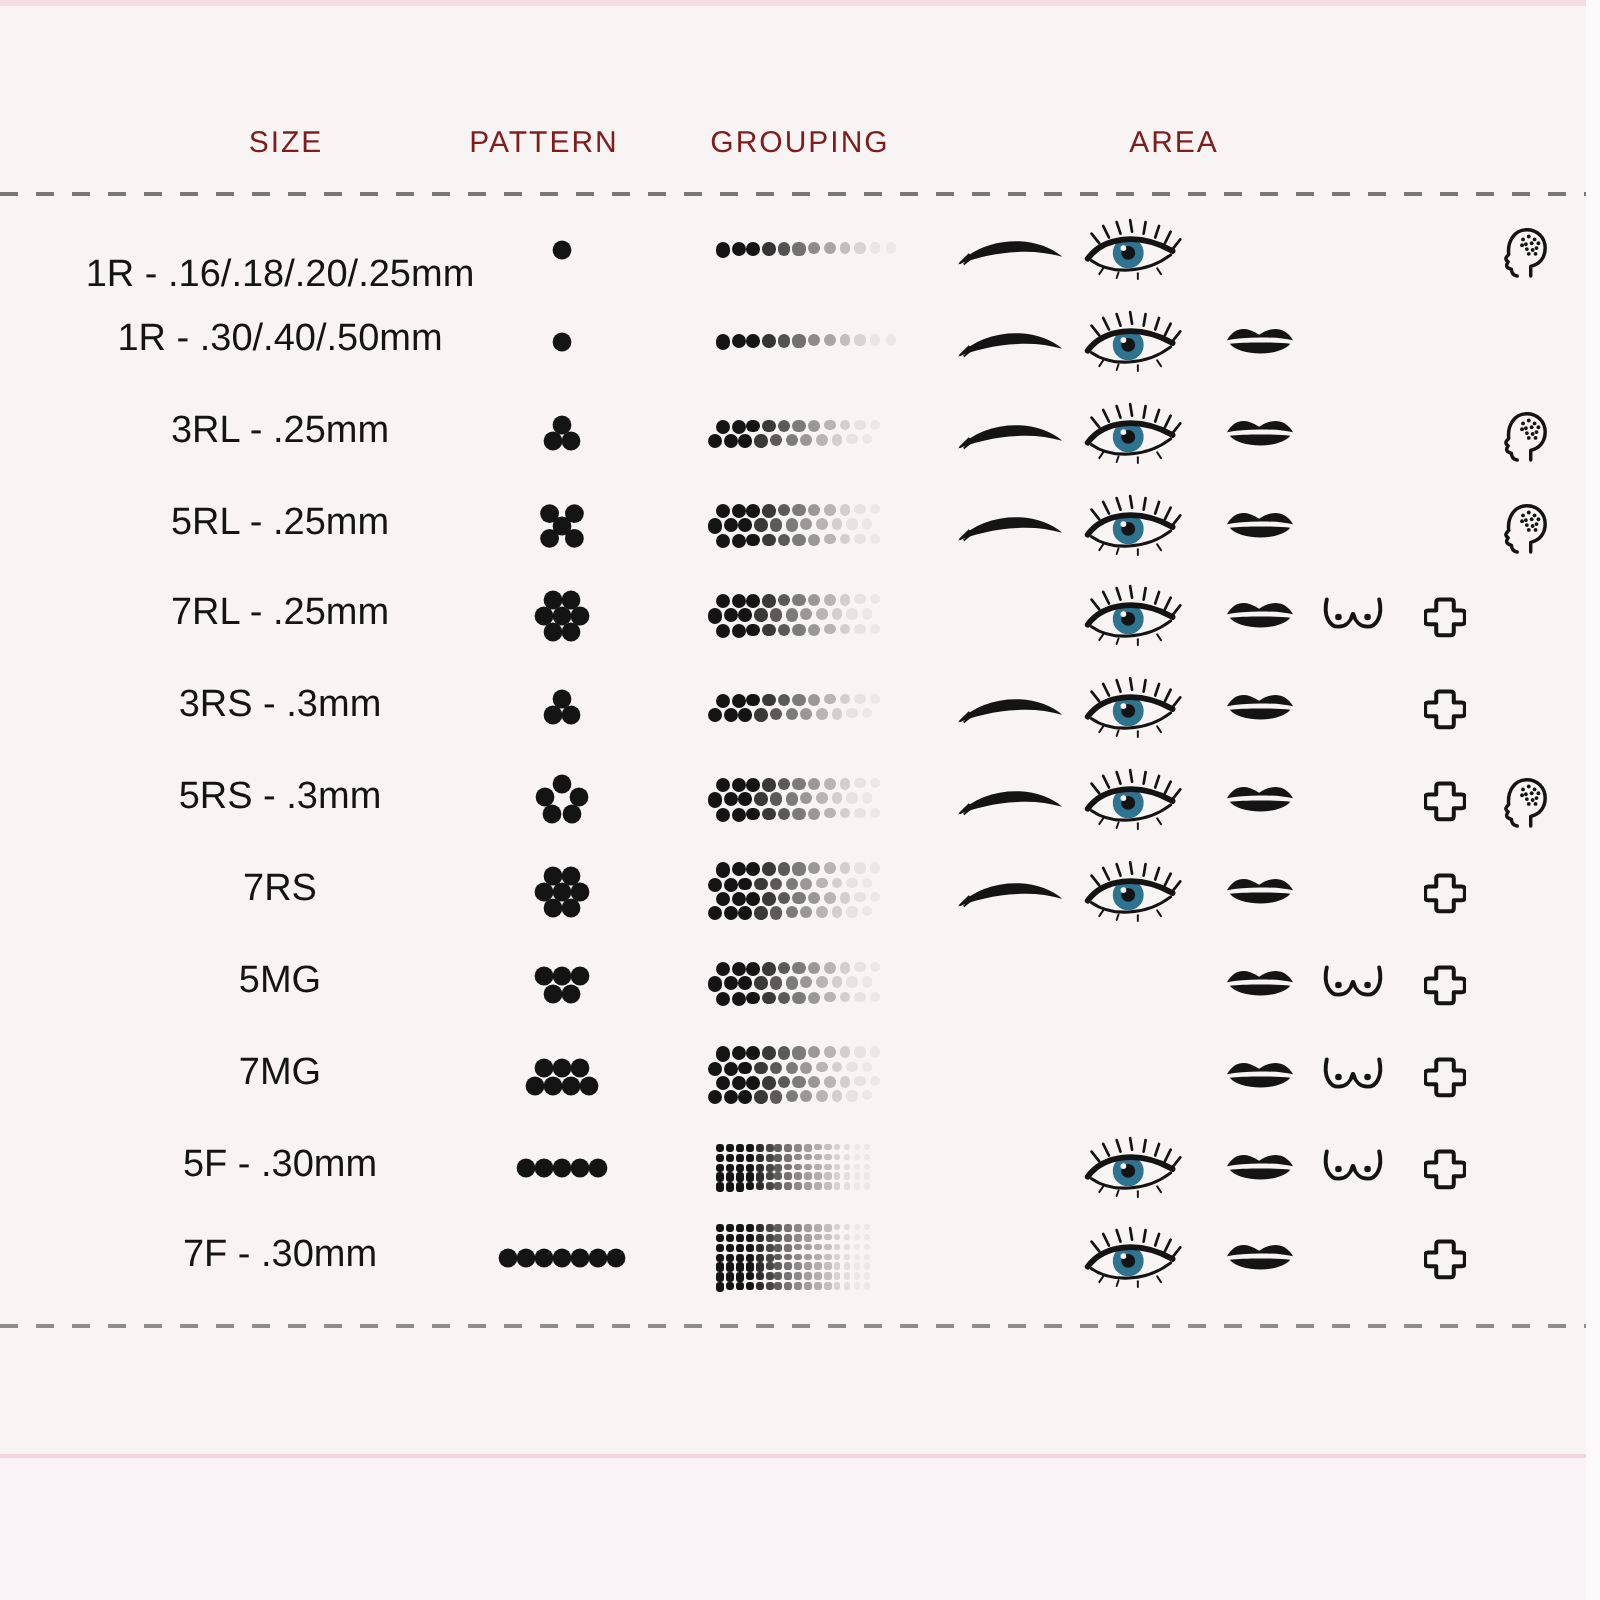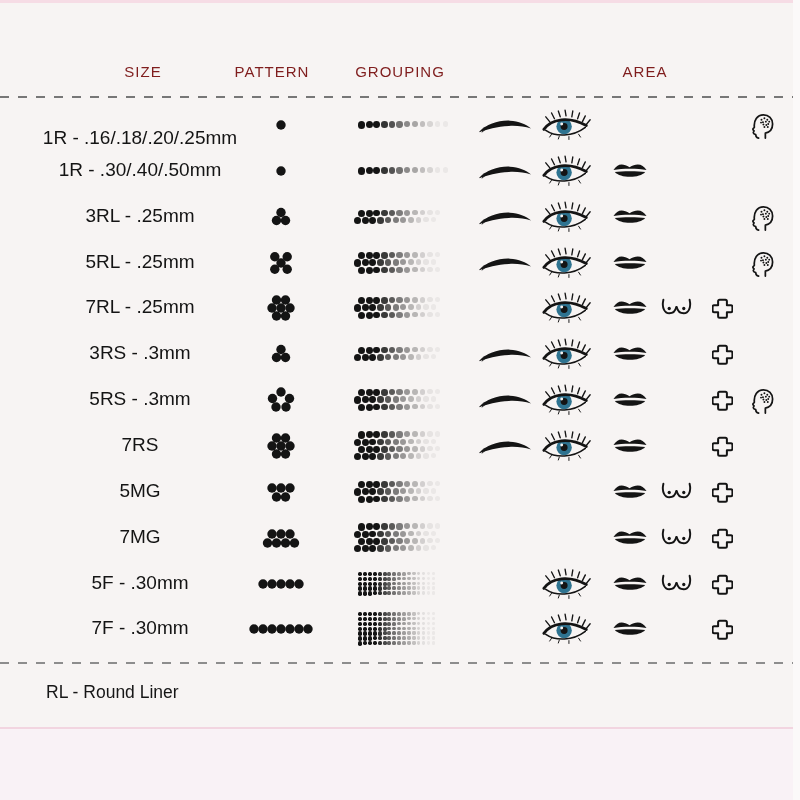--- a/index.html
+++ b/index.html
@@ -25,21 +25,21 @@
 </style>
 </head>
 <body>
 
 <div class="canvas">
   <div class="top-band"></div>
 
   <div class="header-label" style="left:143px">SIZE</div>
   <div class="header-label" style="left:272px">PATTERN</div>
   <div class="header-label" style="left:400px">GROUPING</div>
-  <div class="header-label" style="left:645px">AREA</div>
+  <div class="header-label" style="left:587px">AREA</div>
 
   <div class="dash top"></div>
   <div class="dash bottom"></div>
 
   <div id="rows">
       <div>
         <div class="size-label" style="top: 127px;">1R - .16/.18/.20/.25mm</div>
         <svg viewBox="0 0 76 36" class="grouping" width="76" height="36" style="left: 243px; top: 107px;">
           <circle cx="38" cy="18" r="4.7" fill="#141414"></circle>
         </svg>
@@ -1070,20 +1070,19 @@
       <path d="M2 11 C6 4 12 3 19.5 8 C27 3 34 4 38 11 C33 10 27 9.5 20 9.5 C13 9.5 7 10 2 11 Z" fill="#141414"></path>
       <path d="M3.5 13 C9 20 31 20 36.5 13 C29 12 11 12 3.5 13 Z" fill="#141414"></path>
     </svg>
         <svg class="area-icon" viewBox="0 0 22 22" width="21" height="21" style="left: 711.5px; top: 618.5px;">
       <path d="M8 1.8 h6 q1.6 0 1.6 1.6 v4.2 h4.2 q1.6 0 1.6 1.6 v4 q0 1.6 -1.6 1.6 h-4.2 v4.2 q0 1.6 -1.6 1.6 h-6 q-1.6 0 -1.6 -1.6 v-4.2 h-4.2 q-1.6 0 -1.6 -1.6 v-4 q0 -1.6 1.6 -1.6 h4.2 v-4.2 q0 -1.6 1.6 -1.6 Z" fill="none" stroke="#141414" stroke-width="2.1" stroke-linejoin="round"></path>
     </svg>
       </div>
     </div>
 
   <div class="legend">
-    <span>RL - Round Liner</span>
   </div>
 
   <div class="pink-line"></div>
   <div class="bottom-band"></div>
   <div class="right-band"></div>
 
 </div>
 
 </body></html>

